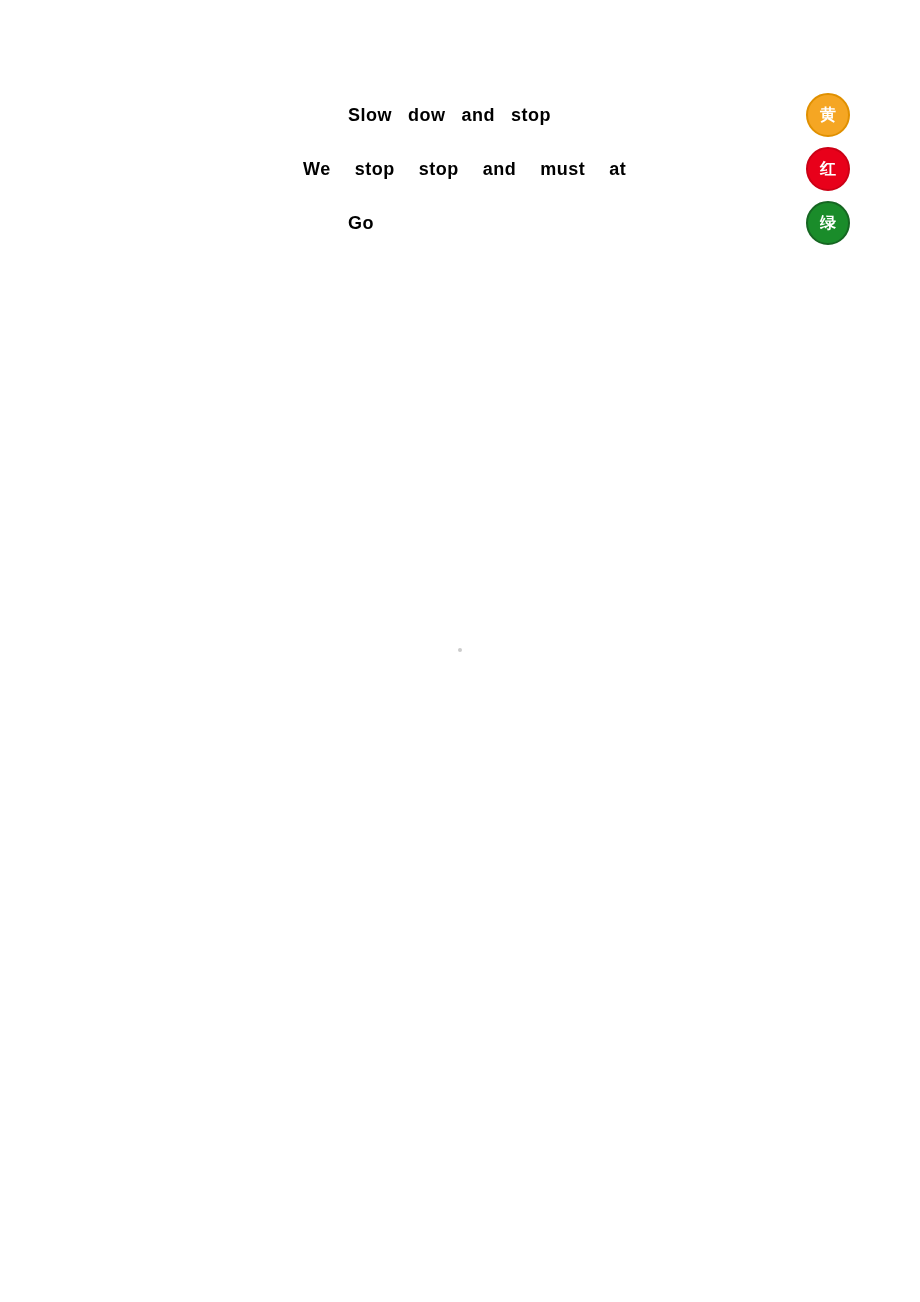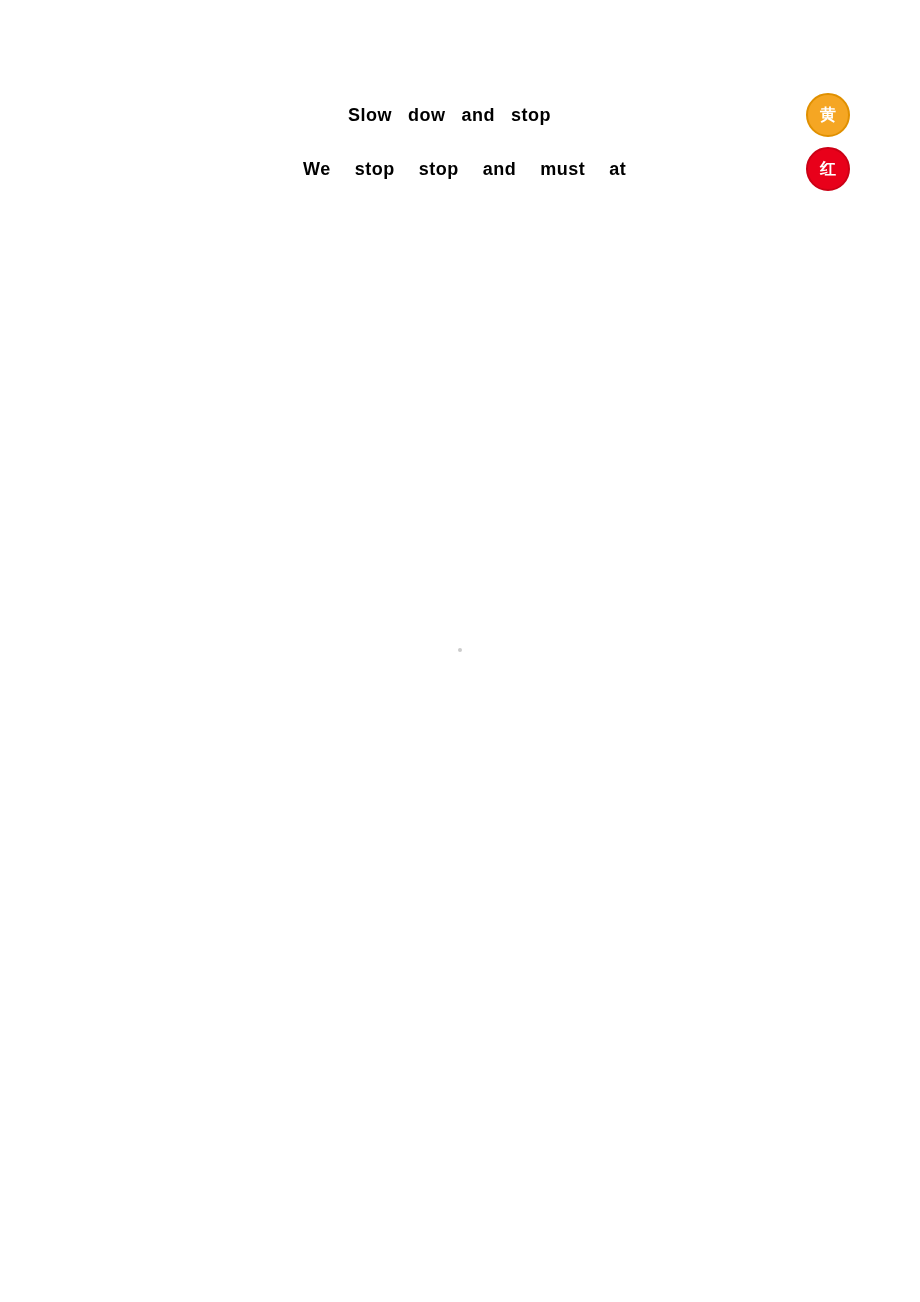--- a/index.html
+++ b/index.html
@@ -116,16 +116,24 @@
       <span class="word">stop</span>
       <span class="word">and</span>
       <span class="word">must</span>
       <span class="word">at</span>
     </div>
     <div class="row-right">
       <div class="badge badge-red">红</div>
     </div>
   </div>
 
+  <div class="row">
+    <div class="text-section">
+      <span class="word">Go</span>
+    </div>
+    <div class="row-right">
+      <div class="badge badge-green">绿</div>
+    </div>
+  </div>
 
 </div>
 
 <div class="small-dot"></div>
 
 </body></html>

